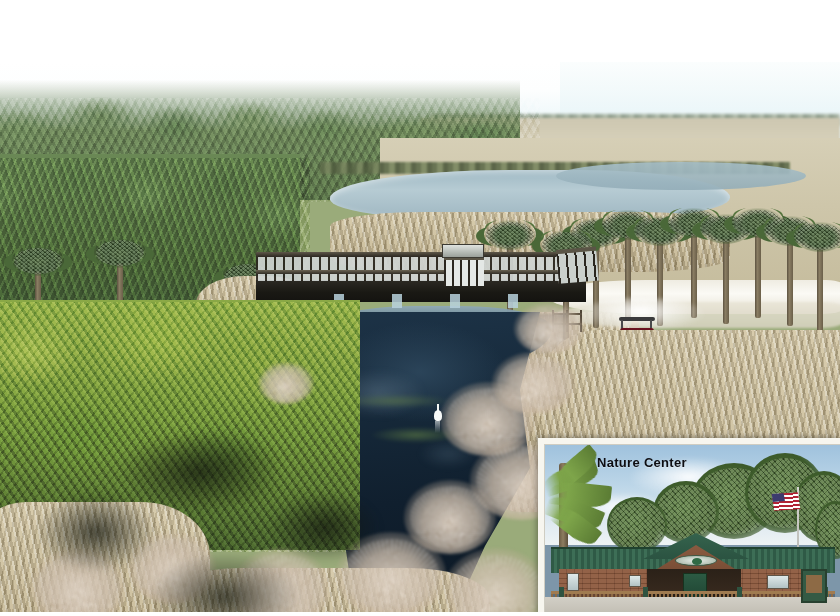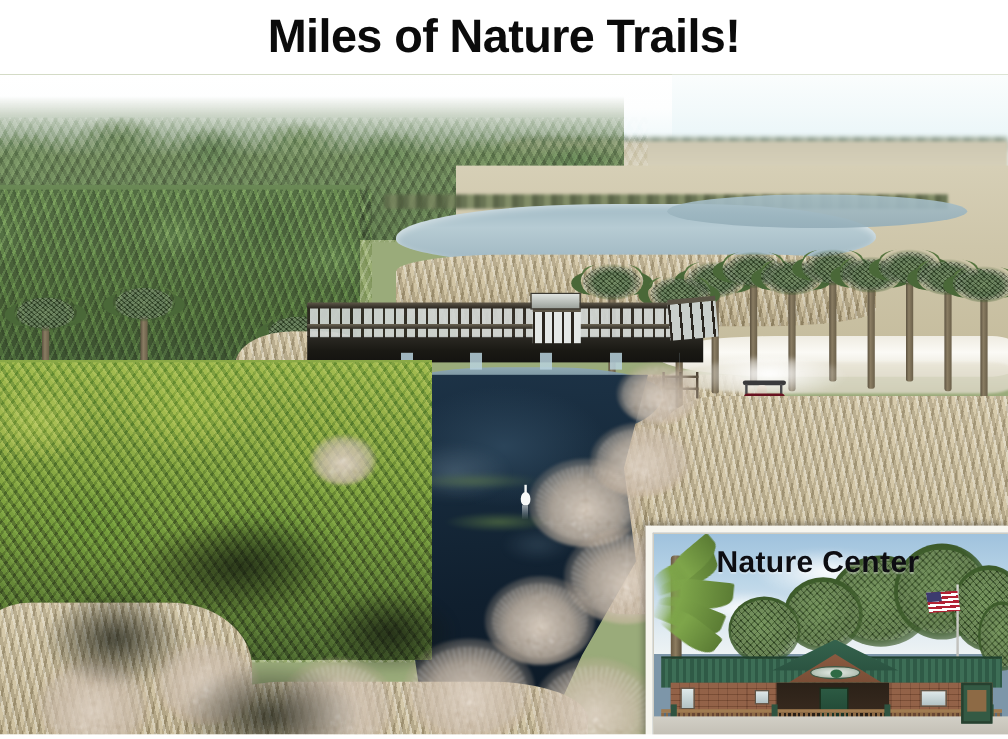--- a/index.html
+++ b/index.html
@@ -720,21 +720,21 @@
     content: "";
     position: absolute; left: 0; top: 0;
     width: 12px; height: 8px;
     background: #3c3b6e;
   }
   #inset-title {
     position: absolute;
     left: 52px; top: 10px;
     font-family: "Liberation Sans", sans-serif;
     font-weight: bold;
-    font-size: 25px;
+    font-size: 13px;
     color: #0d0d12;
     letter-spacing: .3px;
     z-index: 20;
     white-space: nowrap;
     text-shadow: 0 1px 1px rgba(255,255,255,.35);
   }
 
   
   #bottom-strip {
     position: absolute;
@@ -742,21 +742,20 @@
     width: 840px; height: 4px;
     background: #ffffff;
     z-index: 35;
   }
 </style>
 </head>
 <body>
 
 <div id="slide">
 
-  <div id="title">Miles of Nature Trails!</div>
 
   <div id="photo">
 
     <div class="sky"></div>
     <div class="sky-right"></div>
 
     <div class="treeline-far"></div>
     <div class="prairie-far"></div>
 
     <div class="hammock"></div>

